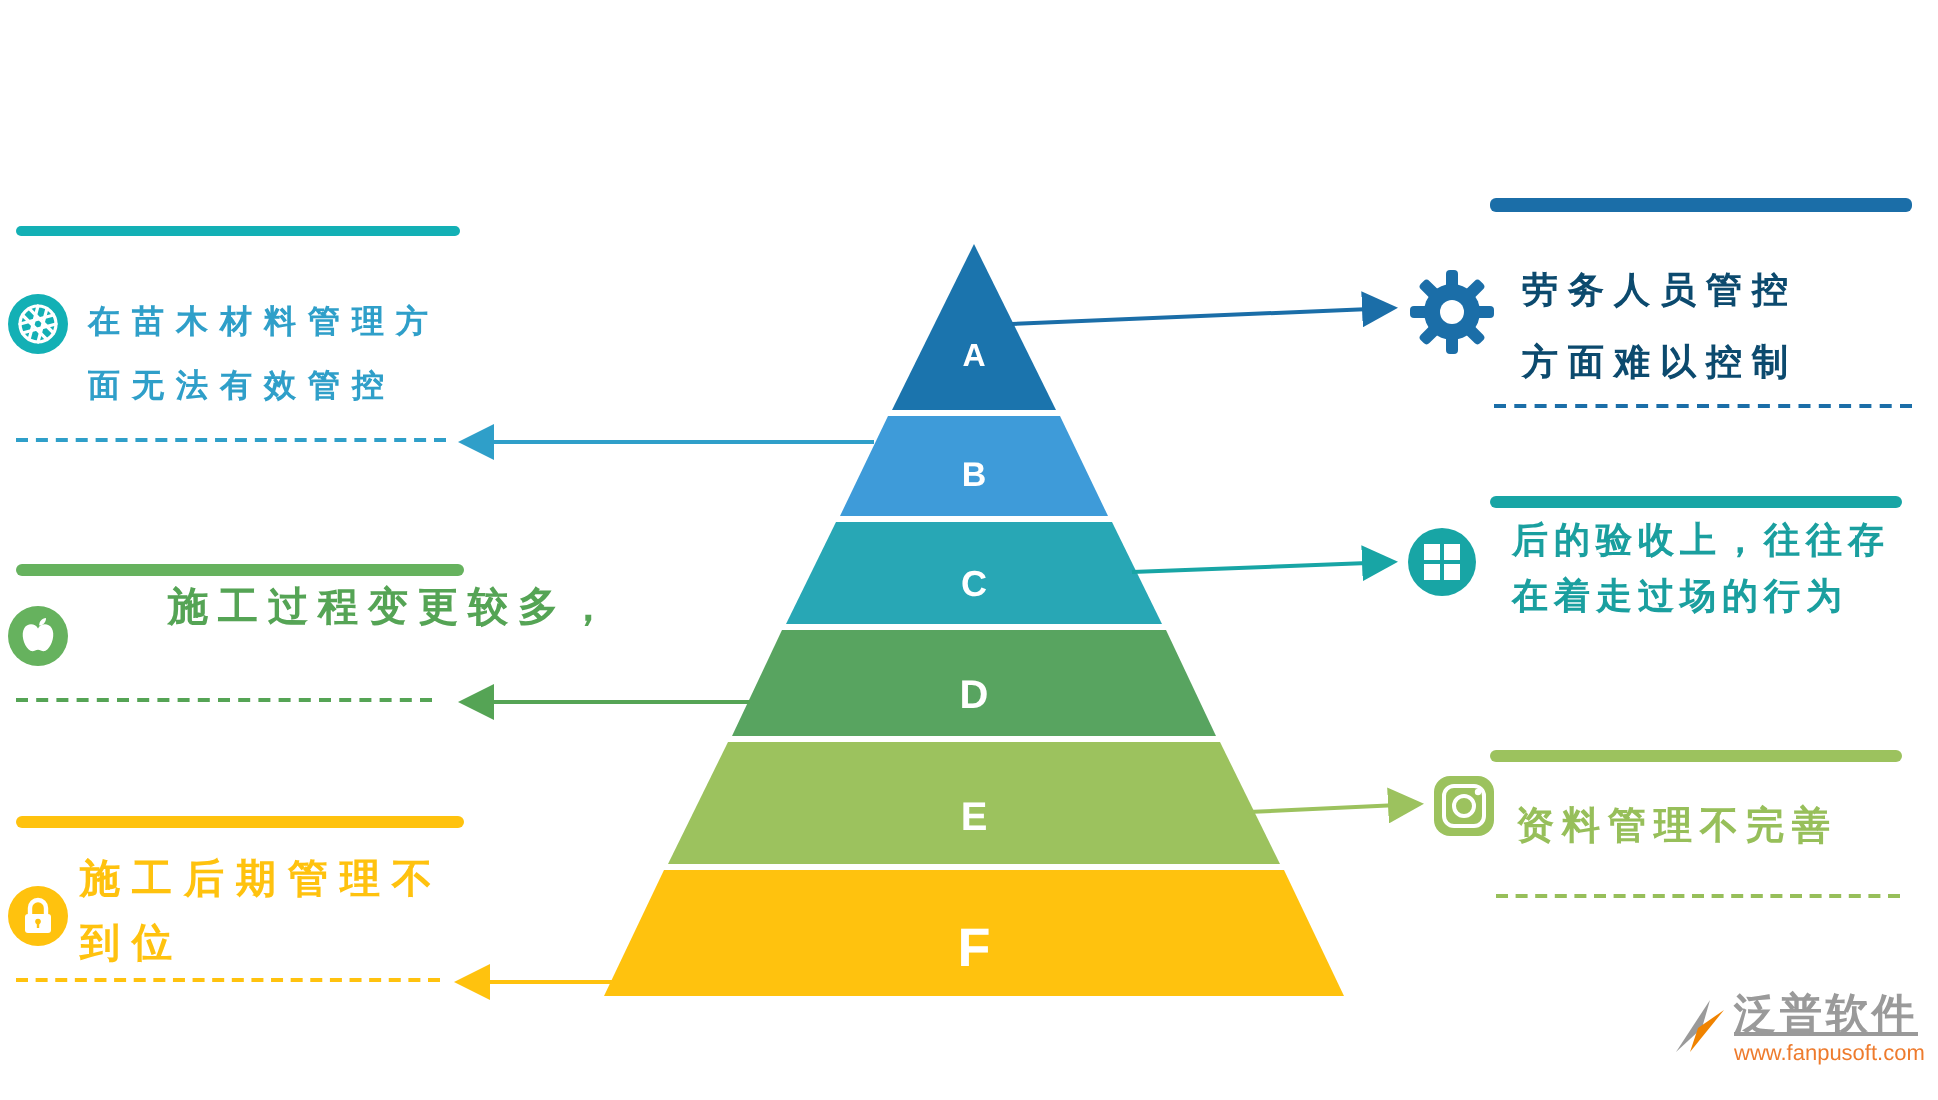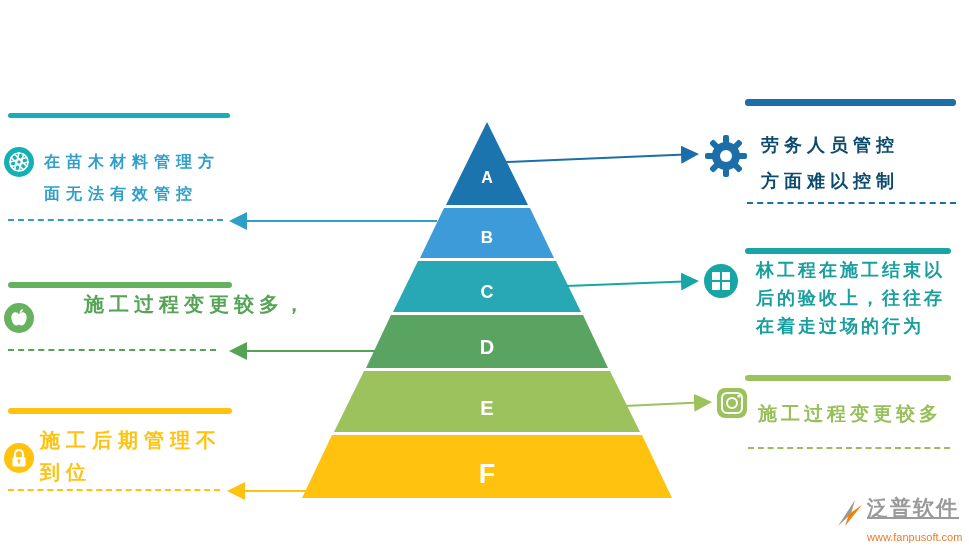--- a/index.html
+++ b/index.html
@@ -10,21 +10,21 @@
   }
   .overlay { position:absolute; left:0; top:0; width:969px; height:550px; }
   .bar  { position:absolute; height:6px; border-radius:3px; }
   .dash { position:absolute; width:200px; border-top:2px dashed #999; }
   .ctext { position:absolute; font-weight:bold; white-space:nowrap; }
   .ctext div { white-space:nowrap; }
   .icon { position:absolute; }
   text.lvl { fill:#fff; font-weight:bold; text-anchor:middle; font-family:"Liberation Sans", sans-serif; }
   .logo { position:absolute; left:836px; top:496px; display:flex; align-items:flex-start; gap:5px; }
   .brand { font-size:21px; font-weight:bold; color:#9a9a9a; letter-spacing:2px; line-height:24px;text-decoration:underline; }
-  .site  { font-size:11px; color:#ee7b2d; margin-top:11px; }
+  .site  { font-size:11px; color:#ee7b2d; margin-top:1px; }
 </style>
 </head>
 <body>
 
 <div class="stage">
 
   <svg class="overlay" viewBox="0 0 969 550">
     <defs>
       <marker id="arL1" markerWidth="9" markerHeight="9" refX="8" refY="4.5" orient="auto">
           <path d="M0,0 L9,4.5 L0,9 Z" fill="#2f9fc9"></path>
@@ -137,34 +137,33 @@
   <svg class="icon" style="left:703px;top:263px" width="36" height="36" viewBox="0 0 36 36">
     <circle cx="18" cy="18" r="17" fill="#18a5a5"></circle>
     <g fill="#fff">
       <rect x="9" y="9" width="8" height="8"></rect>
       <rect x="19" y="9" width="8" height="8"></rect>
       <rect x="9" y="19" width="8" height="8"></rect>
       <rect x="19" y="19" width="8" height="8"></rect>
     </g>
   </svg>
   <div class="ctext" style="left: 756px; top: 256px; font-size: 18px; line-height: 28px; letter-spacing: 3px; color: rgb(26, 159, 159);">
-    <div>林工程在施工结束以</div>
     <div>后的验收上，往往存</div>
     <div>在着走过场的行为</div>
   </div>
 
   <div class="bar" style="left: 745px; top: 375px; width: 206px; height: 6px; background-color: rgb(156, 194, 94);"></div>
   <svg class="icon" style="left:716px;top:387px" width="32" height="32" viewBox="0 0 32 32">
     <rect x="1" y="1" width="30" height="30" rx="8" fill="#9cc25e"></rect>
     <rect x="6" y="6" width="20" height="20" rx="5" fill="none" stroke="#fff" stroke-width="2"></rect>
     <circle cx="16" cy="16" r="5" fill="none" stroke="#fff" stroke-width="2"></circle>
     <circle cx="23" cy="9" r="1.6" fill="#fff"></circle>
   </svg>
   <div class="ctext" style="left: 758px; top: 399px; font-size: 19px; line-height: 30px; letter-spacing: 4px; color: rgb(151, 191, 90);">
-    <div>施工过程变更较多</div>
+    <div>资料管理不完善</div>
   </div>
   <div class="dash" style="left: 748px; top: 447px; width: 202px; border-top-color: rgb(151, 191, 90);"></div>
 
   <div class="logo">
     <svg width="26" height="34" viewBox="0 0 26 34">
       <path d="M2 30 L19 4 L15 18 Z" fill="#9a9a9a"></path>
       <path d="M13 18 L26 9 L9 30 Z" fill="#f08300"></path>
     </svg>
     <div>
       <div class="brand">泛普软件</div>

